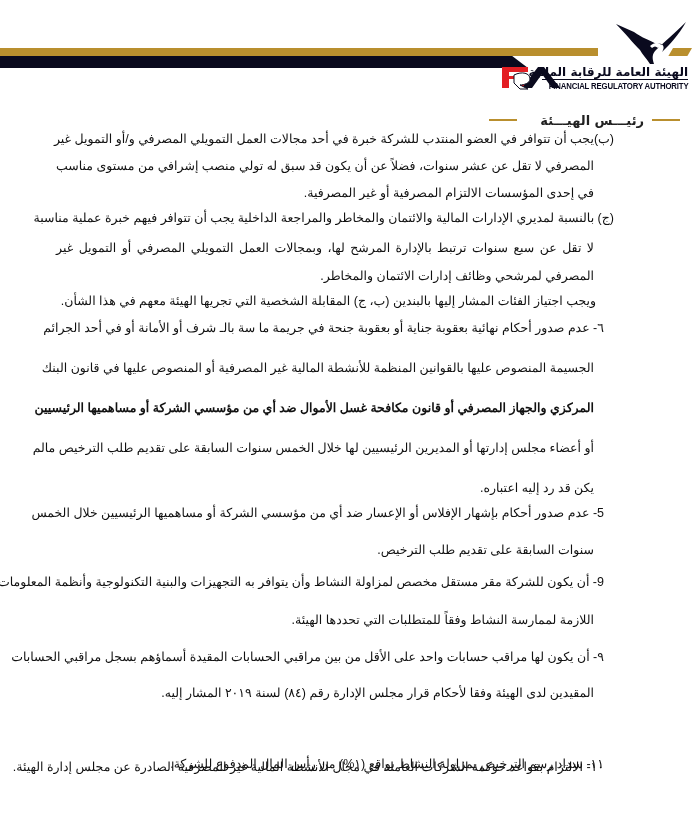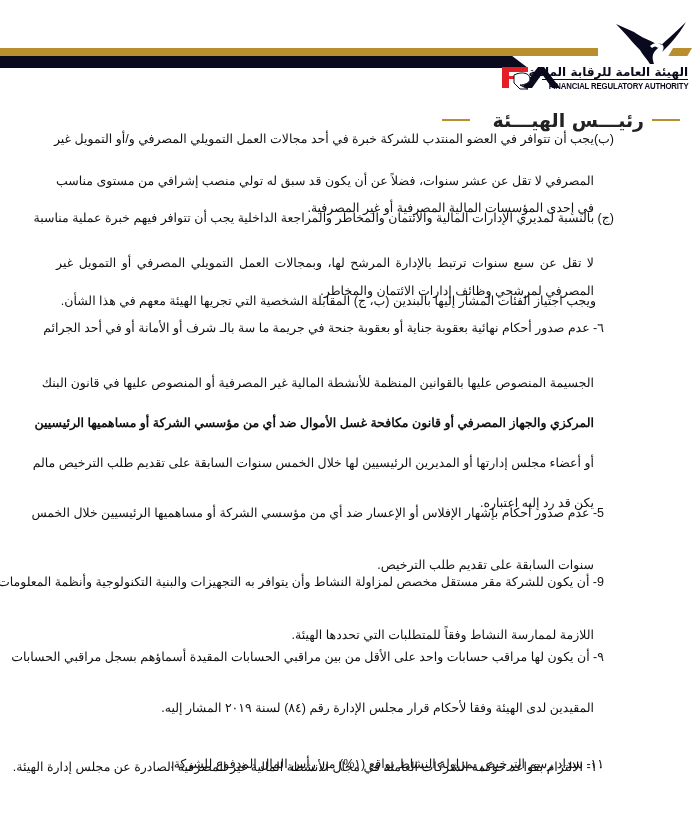--- a/index.html
+++ b/index.html
@@ -8,24 +8,24 @@
   .gold-bar { position:absolute; left:0; top:48px; width:598px; height:8px; background:#b98f2e; }
   .gold-bar-right { position:absolute; left:673px; top:48px; width:19px; height:8px; background:#b98f2e; transform:skewX(-30deg); transform-origin:left top; }
   .navy-bar { position:absolute; left:0; top:56px; width:528px; height:12px; background:#0a0a1e; clip-path:polygon(0 0, 97% 0, 100% 100%, 0 100%); }
   .eagle { position:absolute; left:612px; top:20px; width:80px; height:48px; }
   .logo { position:absolute; left:500px; top:65px; width:72px; height:25px; }
   .org-ar { position:absolute; right:4px; top:65px; font-size:12px; font-weight:bold; color:#0a0a1e; direction:rtl; white-space:nowrap; }
   .org-en { position:absolute; right:4px; top:80px; font-family:"Liberation Sans", sans-serif; font-size:9.5px; font-weight:bold; color:#0a0a1e; letter-spacing:-0.2px; white-space:nowrap; transform:scaleX(0.82); transform-origin:right center; }
   .org-rule { position:absolute; left:542px; top:79px; width:146px; height:1px; background:#0a0a1e; }
   .section-head { position:absolute; right:12px; top:110px; height:20px; display:flex; align-items:center; direction:rtl; gap:8px; }
   .section-head .line { width:28px; height:2px; background:#b98f2e; }
-  .section-head .title { font-size:19px; font-weight:bold; color:#222; letter-spacing:1px;margin-left:15px; }
+  .section-head .title { font-size:13px; font-weight:bold; color:#222; letter-spacing:1px;margin-left:15px; }
   .line-row { position:absolute; right:78px; left:56px; direction:rtl; font-family:"Liberation Sans", sans-serif; font-size:12.5px; line-height:16px; white-space:nowrap; text-align:justify; text-align-last:justify; }
   .line-row.last { text-align-last:right; }
-  .indent { right:98px;margin-top:15px; }
+  .indent { right:98px; }
 </style>
 </head>
 <body>
 
 <div>
   <div class="gold-bar"></div>
   <div class="gold-bar-right"></div>
   <div class="navy-bar"></div>
 
   <svg class="eagle" viewBox="0 0 80 48">
@@ -48,21 +48,21 @@
   <div class="section-head">
     <span class="line"></span>
     <span class="title">رئيـــس الهيـــئة</span>
     <span class="line"></span>
   </div>
 </div>
 
 <div>
   <div class="line-row" style="top:131px;">(ب)يجب أن تتوافر في العضو المنتدب للشركة خبرة في أحد مجالات العمل التمويلي المصرفي و/أو التمويل غير</div>
   <div class="line-row indent" style="top:158px;">المصرفي لا تقل عن عشر سنوات، فضلاً عن أن يكون قد سبق له تولي منصب إشرافي من مستوى مناسب</div>
-  <div class="line-row indent last" style="top:185px;">في إحدى المؤسسات المالية المصرفية أو غير المصرفية.</div>
+  <div class="line-row indent last" style="top:185px;">في إحدى المؤسسات الالتزام المصرفية أو غير المصرفية.</div>
 
   <div class="line-row" style="top:210px;padding-left:20px;">(ج) بالنسبة لمديري الإدارات المالية والائتمان والمخاطر والمراجعة الداخلية يجب أن تتوافر فيهم خبرة عملية مناسبة</div>
   <div class="line-row indent" style="top:240px;">لا تقل عن سبع سنوات ترتبط بالإدارة المرشح لها، وبمجالات العمل التمويلي المصرفي أو التمويل غير</div>
   <div class="line-row indent last" style="top:268px;">المصرفي لمرشحي وظائف إدارات الائتمان والمخاطر.</div>
 
   <div class="line-row last" style="top:293px; right:96px;">ويجب اجتياز الفئات المشار إليها بالبندين (ب، ج) المقابلة الشخصية التي تجريها الهيئة معهم في هذا الشأن.</div>
 
   <div class="line-row" style="top:320px; right:88px;">٦- عدم   صدور أحكام نهائية بعقوبة جناية أو بعقوبة جنحة في جريمة ما سة بالـ شرف أو الأمانة أو في أحد الجرائم</div>
   <div class="line-row indent" style="top:360px;">الجسيمة المنصوص عليها بالقوانين المنظمة للأنشطة المالية غير المصرفية أو المنصوص عليها في قانون البنك</div>
   <div class="line-row indent" style="top:400px;font-weight:bold;">المركزي والجهاز المصرفي أو قانون مكافحة غسل الأموال ضد أي من مؤسسي الشركة أو مساهميها الرئيسيين</div>

